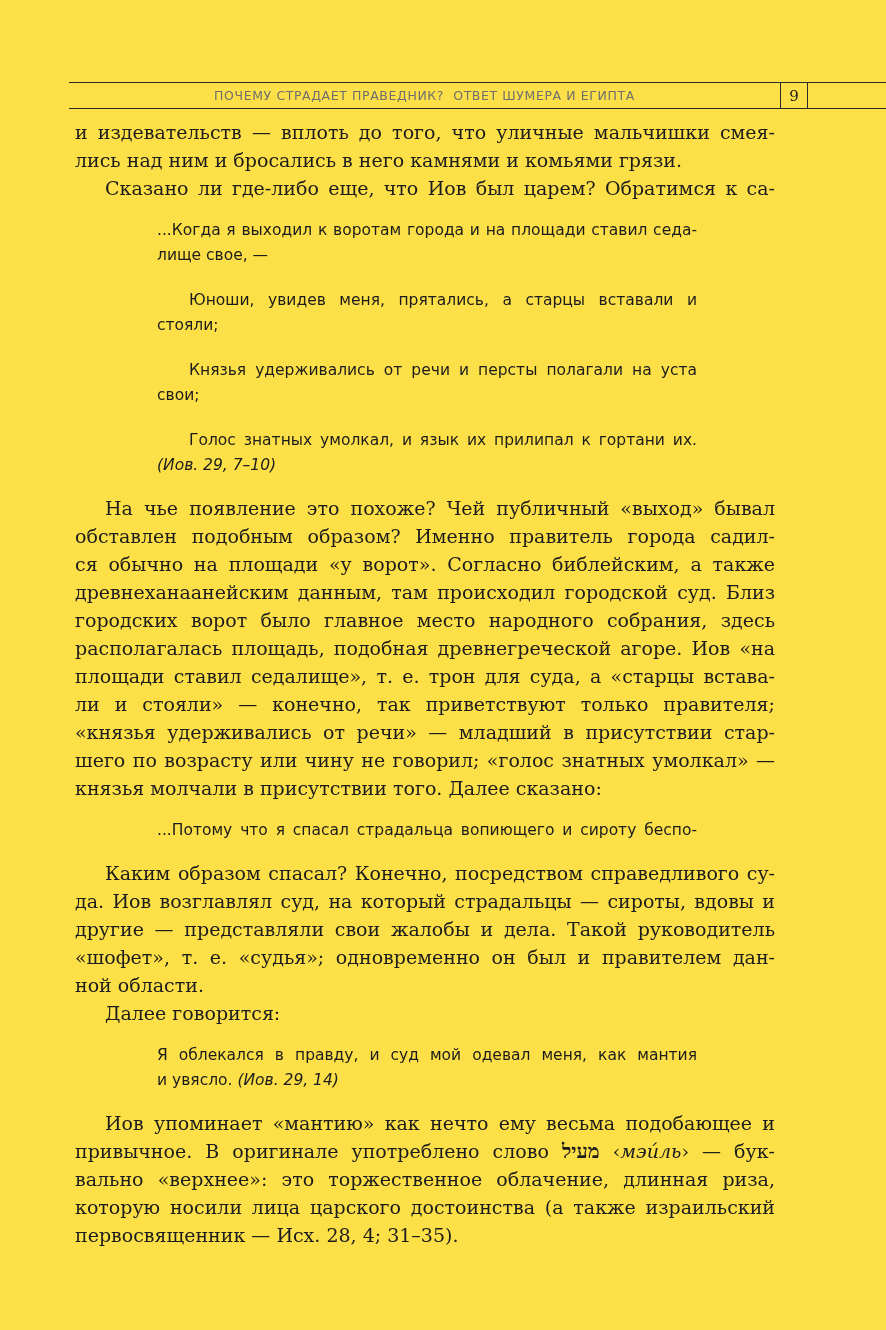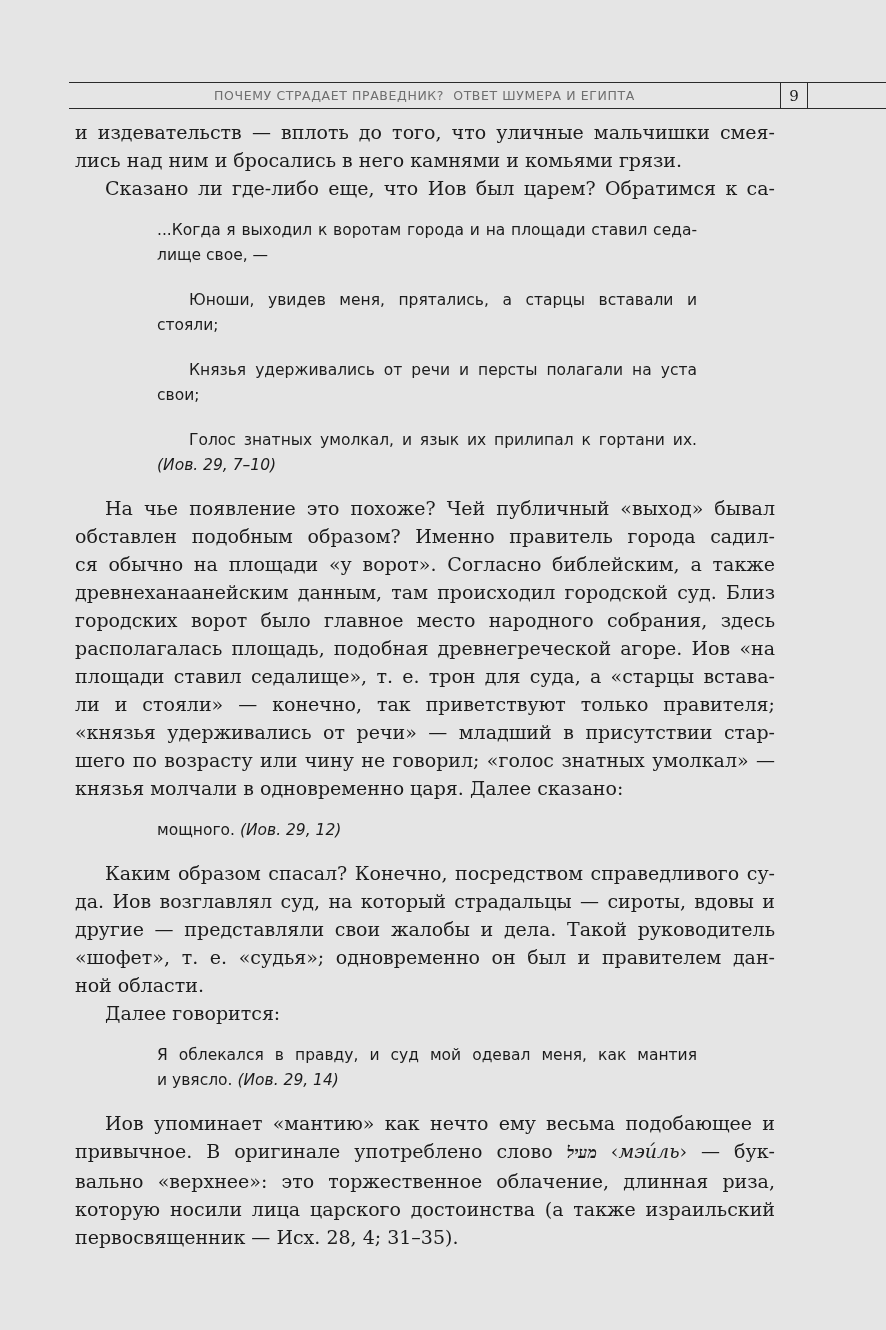--- a/index.html
+++ b/index.html
@@ -1,20 +1,20 @@
 <!DOCTYPE html>
 <html><head>
 <meta charset="utf-8">
 <style>
   html, body { margin: 0; padding: 0; background: #ffffff; }
   .page {
     position: relative;
     width: 886px;
     height: 1330px;
-    background: #e5e5e5;
+    background: #fde047;
     overflow: hidden;
     color: #1c1c1c;
   }
   
   .running-header {
     position: absolute;
     left: 69px;
     right: 0;
     top: 82px;
     height: 25px;
@@ -73,24 +73,23 @@
     width: 540px;
   }
   .ln { text-align: left; text-align-last: left; white-space: nowrap; }
   .ln.just { text-align: justify; text-align-last: justify; white-space: normal; }
   .ln.vind { text-indent: 32px; margin-top: 20px; }
   .para.indent .ln:first-child { text-indent: 30px; text-align: center; }
   .it { font-style: italic; }
   .heb {
     font-family: "DejaVu Serif", "Liberation Serif", serif;
     font-weight: 700;
-    font-size: 16px;
+    font-size: 20px;
     direction: rtl;
     unicode-bidi: isolate;
-    font-style: italic;
   }
 </style>
 </head>
 <body>
 
 <div class="page">
 
   <div class="running-header">
     <div class="hdr-title-cell">
       <span class="hdr-title">ПОЧЕМУ СТРАДАЕТ ПРАВЕДНИК?&nbsp; ОТВЕТ ШУМЕРА И ЕГИПТА</span>
@@ -122,24 +121,24 @@
         <div class="ln just"><span>На чье появление это похоже? Чей публичный «выход» бывал</span></div>
         <div class="ln just"><span>обставлен подобным образом? Именно правитель города садил-</span></div>
         <div class="ln just"><span>ся обычно на площади «у ворот». Согласно библейским, а также</span></div>
         <div class="ln just"><span>древнеханаанейским данным, там происходил городской суд. Близ</span></div>
         <div class="ln just"><span>городских ворот было главное место народного собрания, здесь</span></div>
         <div class="ln just"><span>располагалась площадь, подобная древнегреческой агоре. Иов «на</span></div>
         <div class="ln just"><span>площади ставил седалище», т. е. трон для суда, а «старцы встава-</span></div>
         <div class="ln just"><span>ли и стояли» — конечно, так приветствуют только правителя;</span></div>
         <div class="ln just"><span>«князья удерживались от речи» — младший в присутствии стар-</span></div>
         <div class="ln just"><span>шего по возрасту или чину не говорил; «голос знатных умолкал» —</span></div>
-        <div class="ln"><span>князья молчали в одновременно царя. Далее сказано:</span></div>
+        <div class="ln"><span>князья молчали в присутствии того. Далее сказано:</span></div>
       </div>
       <div class="quote">
-        <div class="ln"><span>мощного. </span><span class="it">(Иов. 29, 12)</span></div>
+        <div class="ln just"><span>...Потому что я спасал страдальца вопиющего и сироту беспо-</span></div>
       </div>
       <div class="para indent">
         <div class="ln just"><span>Каким образом спасал? Конечно, посредством справедливого су-</span></div>
         <div class="ln just"><span>да. Иов возглавлял суд, на который страдальцы — сироты, вдовы и</span></div>
         <div class="ln just"><span>другие — представляли свои жалобы и дела. Такой руководитель</span></div>
         <div class="ln just"><span>«шофет», т. е. «судья»; одновременно он был и правителем дан-</span></div>
         <div class="ln"><span>ной области.</span></div>
       </div>
       <div class="para indent">
         <div class="ln"><span>Далее говорится:</span></div>

